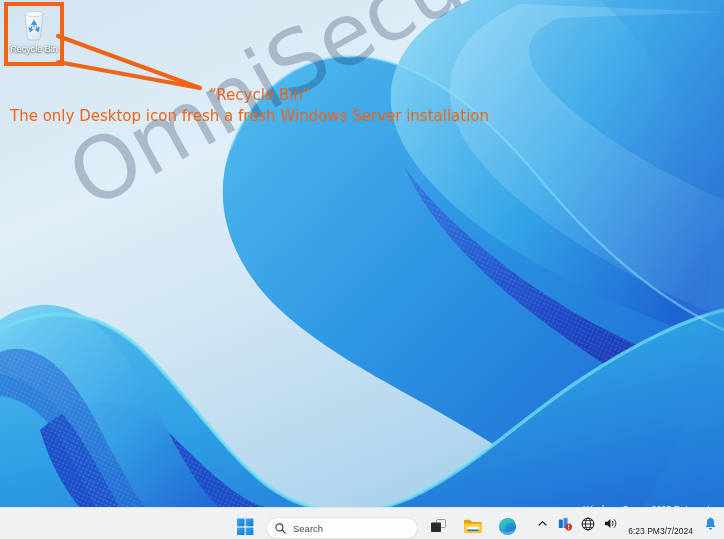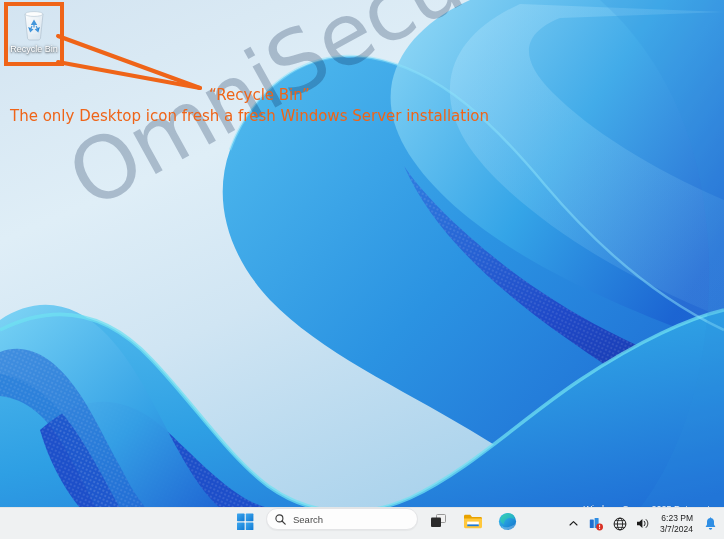--- a/index.html
+++ b/index.html
@@ -107,21 +107,21 @@
     width: 724px; height: 31px;
     background: #eff1f2;
     border-top: 1px solid #e2e5e7;
     display: flex;
     align-items: center;
   }
   #taskbar-center {
     position: absolute;
     left: 0; right: 0;
     display: flex;
-    align-items: flex-start;
+    align-items: flex-end;
     justify-content: center;
     gap: 8px;
     height: 31px;
     margin-left: 28px;
   }
   .tb-btn {
     width: 26px; height: 26px;
     display: flex; align-items: center; justify-content: center;
     border-radius: 4px;
     cursor: default;
@@ -153,21 +153,21 @@
     gap: 3px;
   }
   .tray-btn {
     height: 24px;
     min-width: 20px;
     display: flex; align-items: center; justify-content: center;
     border-radius: 4px;
     cursor: default;
   }
   #clock {
-    display: flex; flex-direction: column;
+    display: flex; flex-direction: row;
     align-items: flex-end; justify-content: center;
     line-height: 11px;
     padding: 0 4px;
     height: 26px;
     border-radius: 4px;
     cursor: default;
   }
   #clock span {
     font-size: 8.5px; color: #1b1b1b;
     font-family: "Liberation Sans", sans-serif;

